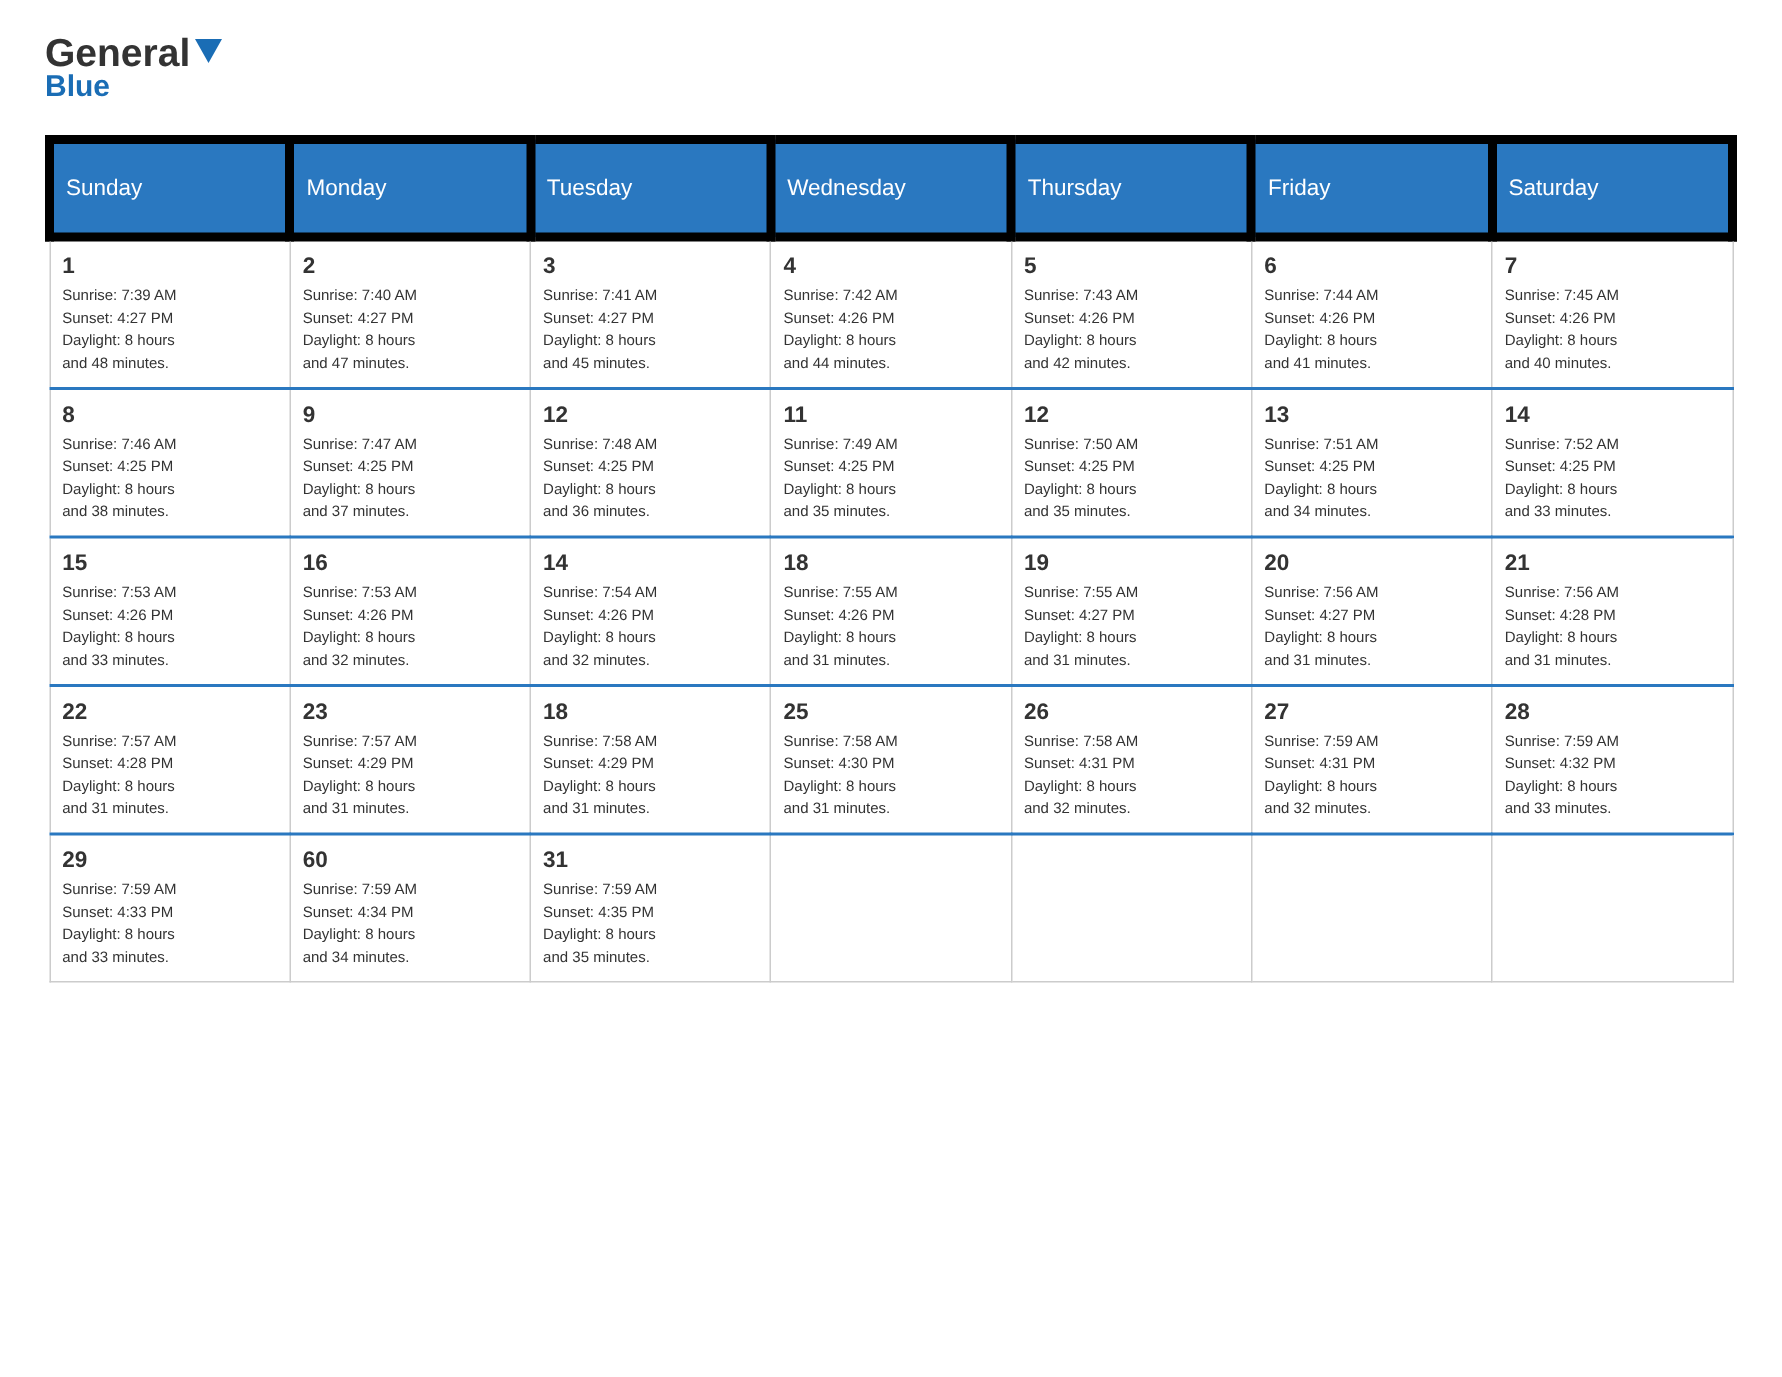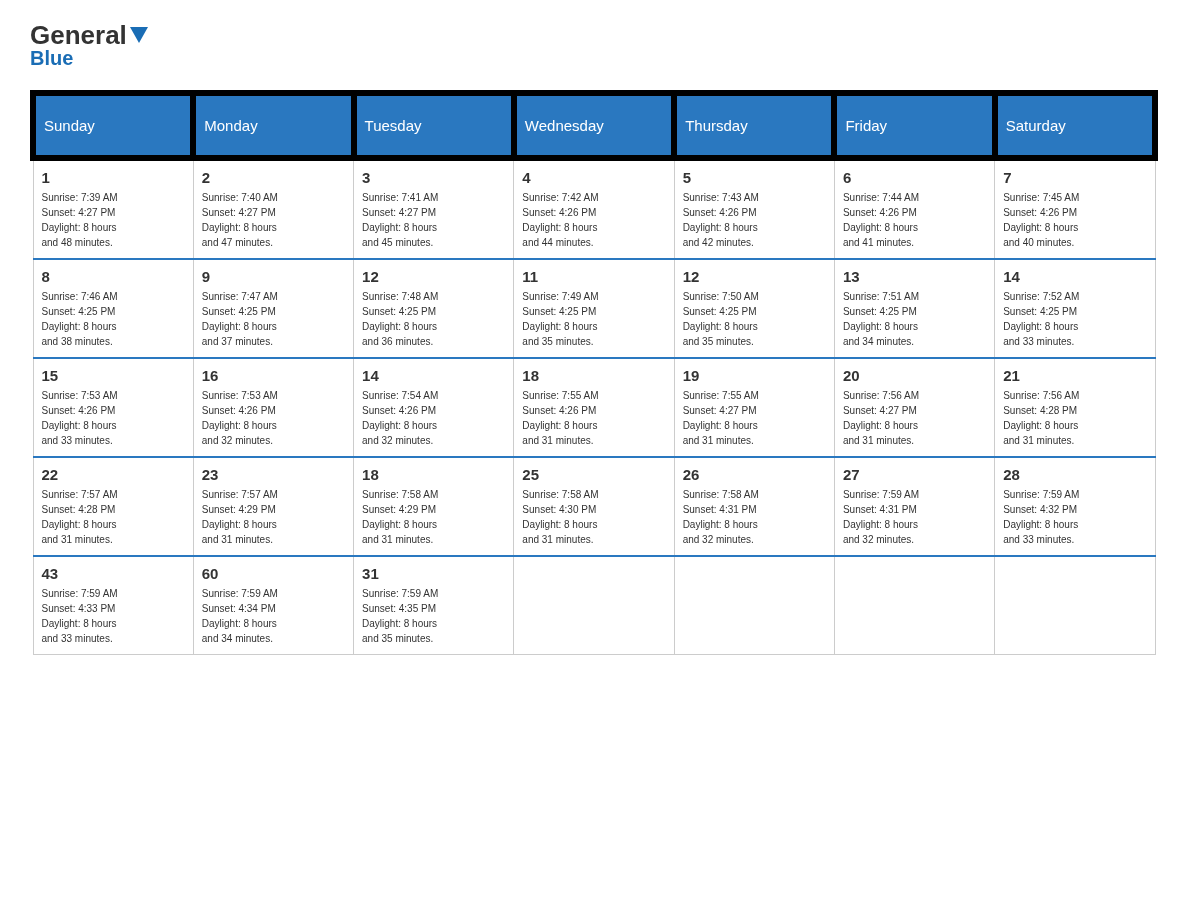--- a/index.html
+++ b/index.html
@@ -373,21 +373,21 @@
           <div class="day-info">
             Sunrise: 7:59 AM<br>
             Sunset: 4:32 PM<br>
             Daylight: 8 hours<br>
             and 33 minutes.
           </div>
         </td>
       </tr>
       <tr>
         <td>
-          <span class="day-number">43</span>
+          <span class="day-number">29</span>
           <div class="day-info">
             Sunrise: 7:59 AM<br>
             Sunset: 4:33 PM<br>
             Daylight: 8 hours<br>
             and 33 minutes.
           </div>
         </td>
         <td>
           <span class="day-number">60</span>
           <div class="day-info">

